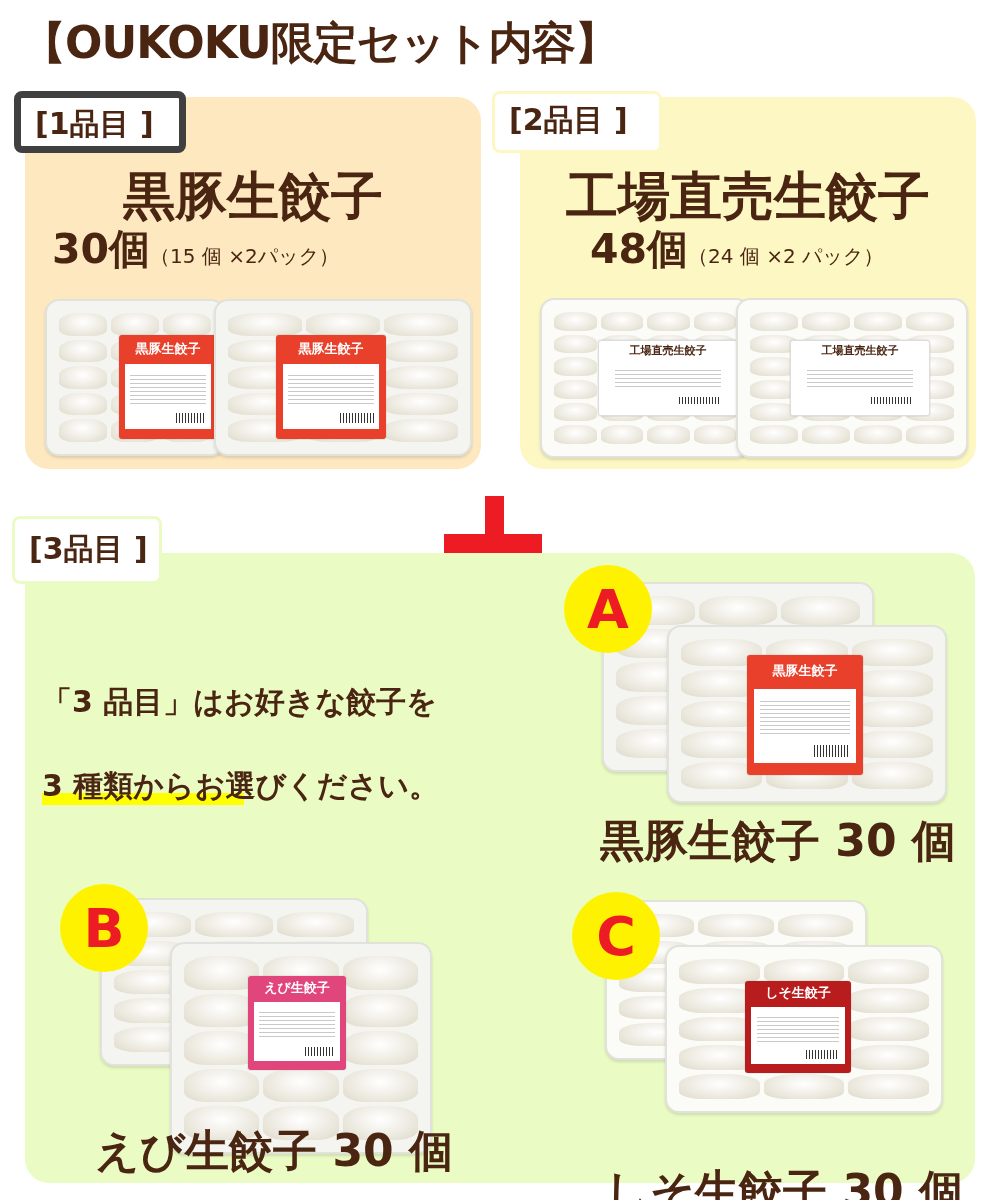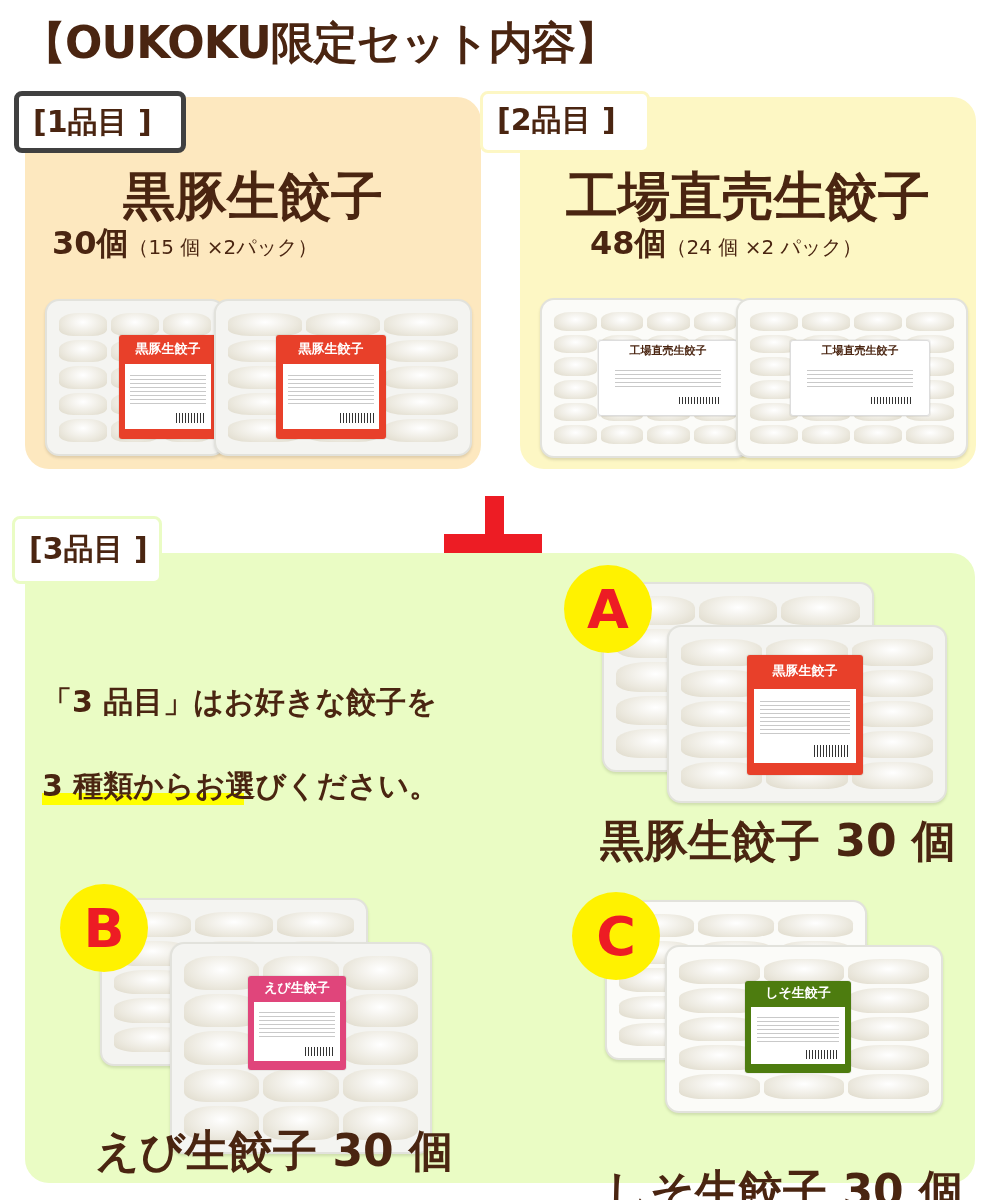--- a/index.html
+++ b/index.html
@@ -5,26 +5,26 @@
   * { box-sizing: border-box; margin: 0; padding: 0; }
   body { width: 1000px; height: 1200px; background: #ffffff; position: relative; overflow: hidden;
          font-family: "DejaVu Sans", "Liberation Sans", sans-serif; color: #4a2511; }
   .abs { position: absolute; }
   .title { left: 22px; top: 14px; font-size: 44px; font-weight: bold; letter-spacing: -1px; color: #4a2511; white-space: nowrap; }
   .box { border-radius: 24px; }
   .box1 { left: 25px; top: 97px; width: 456px; height: 372px; background: #fde8bf; }
   .box2 { left: 520px; top: 97px; width: 456px; height: 372px; background: #fdf7c4; }
   .box3 { left: 25px; top: 553px; width: 950px; height: 630px; background: #eafcc4; }
   .tag { background: #fff; border-radius: 8px; font-size: 30px; font-weight: bold; padding: 6px 14px; white-space: nowrap; color: #4a2511; }
-  .tag1 { left: 14px; top: 91px; border: 5px solid #404040; width: 172px; height: 62px; }
-  .tag2 { left: 480px; top: 91px; border: 3px solid #fdf7c4; width: 170px; height: 62px; }
+  .tag1 { left: 14px; top: 91px; border: 7px solid #404040; width: 172px; height: 62px; }
+  .tag2 { left: 492px; top: 91px; border: 3px solid #fdf7c4; width: 170px; height: 62px; }
   .tag3 { left: 12px; top: 516px; border: 3px solid #eafcc4; width: 150px; height: 68px; padding-top: 10px; }
   .prod-name { font-size: 52px; font-weight: bold; color: #4a2511; white-space: nowrap; text-align: center; }
   .qty { white-space: nowrap; color: #4a2511; }
-  .qty .big { font-size: 32px; font-weight: bold; }
+  .qty .big { font-size: 41px; font-weight: bold; }
   .qty .small { font-size: 20px; }
   .plus-v { left: 485px; top: 496px; width: 19px; height: 113px; background: #ed1c24; }
   .plus-h { left: 444px; top: 534px; width: 98px; height: 20px; background: #ed1c24; }
   .lead { left: 42px; top: 660px; font-size: 30px; font-weight: bold; line-height: 84px; white-space: nowrap; color: #4a2511; }
   .underline { left: 42px; top: 793px; width: 202px; height: 12px; background: #ffff00; }
   .badge { width: 88px; height: 88px; border-radius: 50%; background: #fff200; color: #ed1c24;
            font-size: 54px; font-weight: bold; display: flex; align-items: center; justify-content: center; z-index: 5; }
   .caption { font-size: 44px; font-weight: bold; white-space: nowrap; color: #4a2511; }
   
   .tray { border-radius: 14px; background: #f4f4f1; border: 2px solid #e2e2dc; box-shadow: 0 2px 3px rgba(0,0,0,0.12); overflow: hidden; }
@@ -306,20 +306,20 @@
         <div class="dump"></div>
         <div class="dump"></div>
         <div class="dump"></div>
         <div class="dump"></div>
       <div class="dump"></div>
         <div class="dump"></div>
         <div class="dump"></div>
         <div class="dump"></div>
         <div class="dump"></div>
     </div>
-    <div class="label" style="left:78px; top:34px; width:106px; height:92px; background:#4d7c0f;">
+    <div class="label" style="left:78px; top:34px; width:106px; height:92px; background:#b91c1c;">
       <div class="lh">しそ生餃子</div>
         <div class="lb"></div>
     </div>
   </div>
   <div class="abs badge" style="left:2px; top:22px;">C</div>
   <div class="abs caption" style="left:35px; top:252px;margin-top:40px;">しそ生餃子 30 個</div>
 </div>
 
 </body></html>

